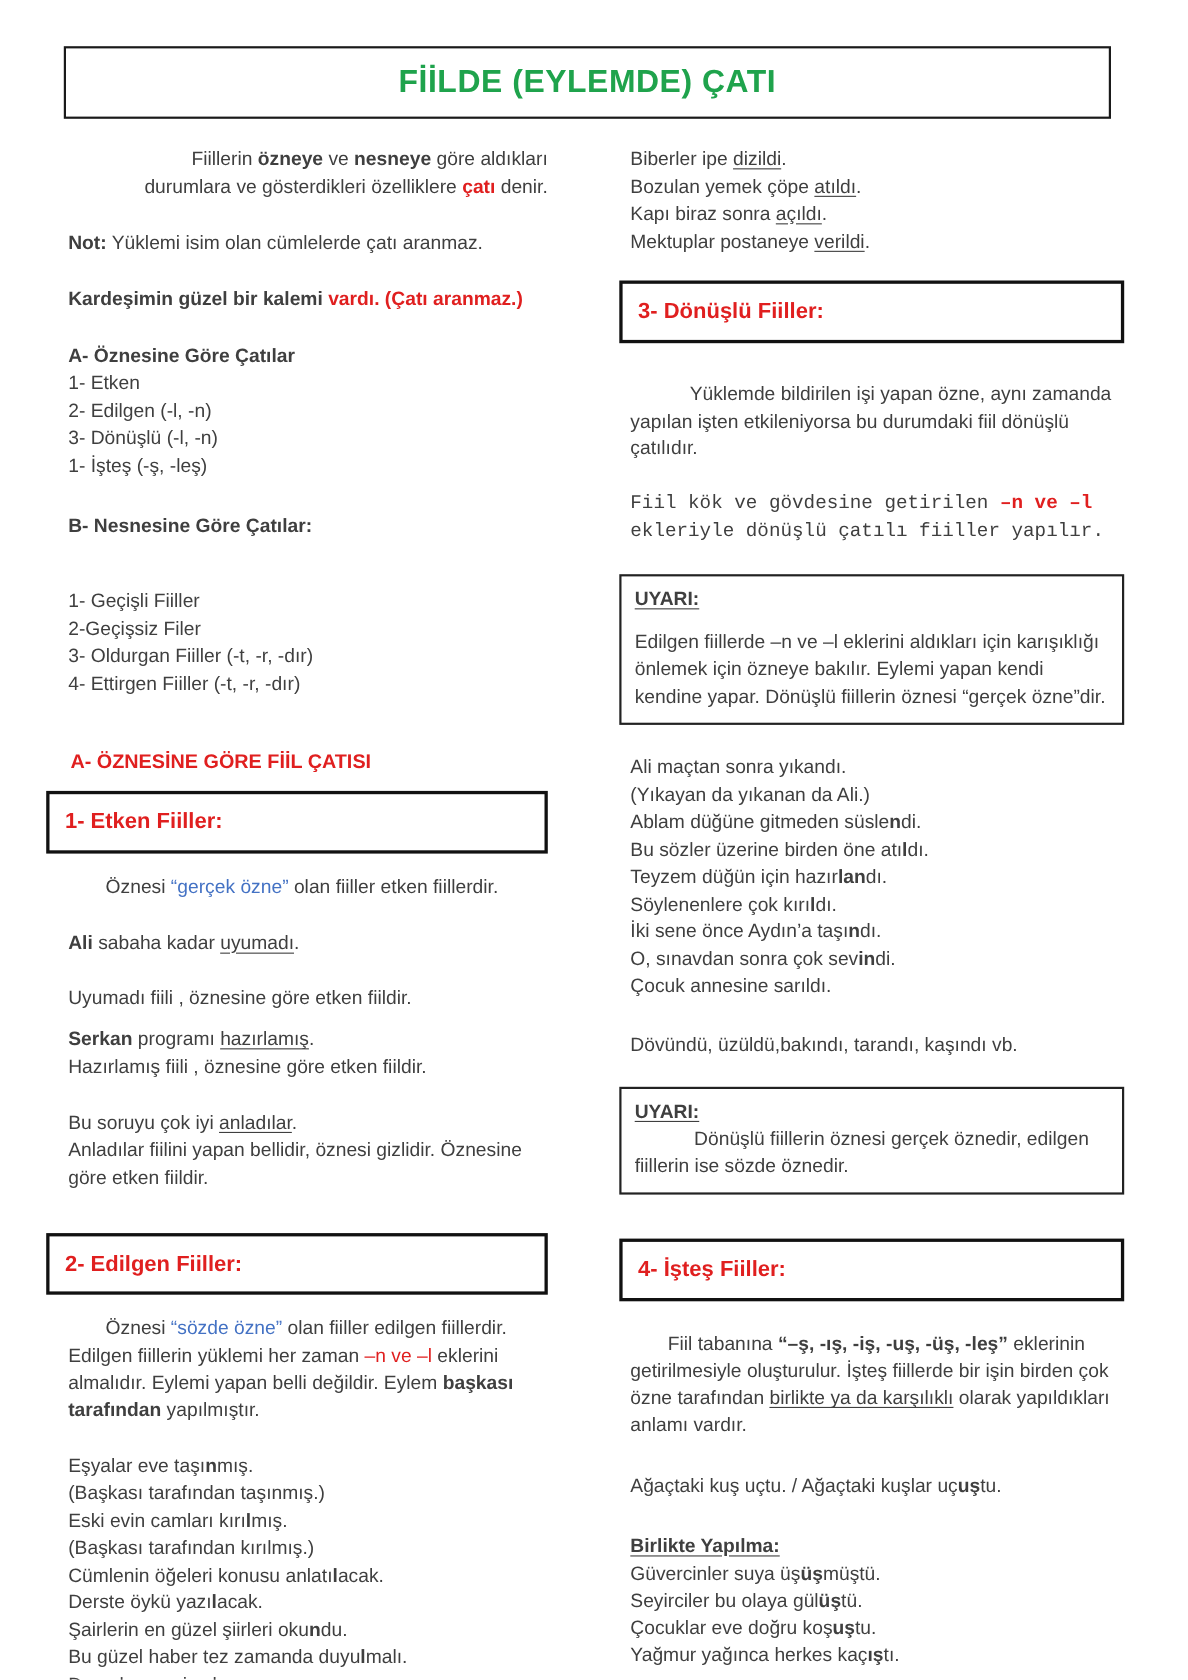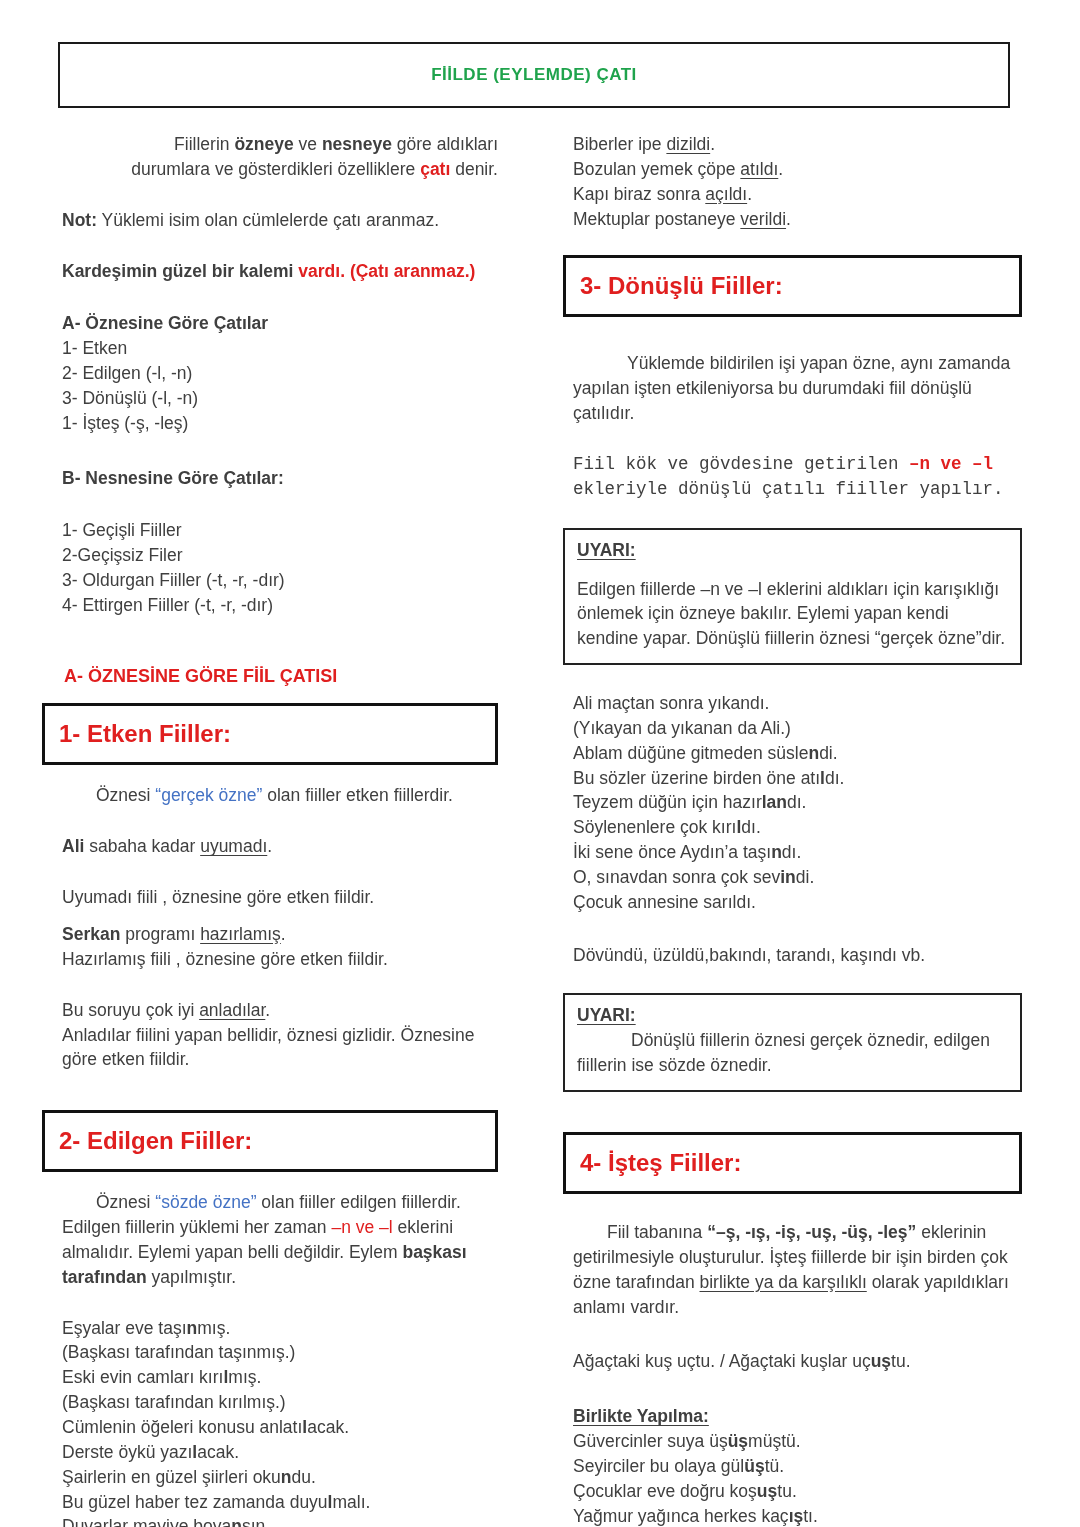--- a/index.html
+++ b/index.html
@@ -14,41 +14,41 @@
     width:1080px;height:1527px;position:relative;background:#ffffff;
     font-family:"Liberation Sans","DejaVu Sans",sans-serif;
     color:var(--text);overflow:hidden;
   }
   .title-box{
     position:absolute;left:58px;top:42px;width:948px;height:62px;
     border:2px solid var(--border);
     display:flex;align-items:center;justify-content:center;background:#fff;
   }
   .page-title{
-    color:var(--green);font-weight:bold;font-size:17px;letter-spacing:.5px;
+    color:var(--green);font-weight:bold;font-size:29px;letter-spacing:.5px;
   }
   .col{position:absolute;font-size:17.5px;line-height:1.42;}
   .col-left{left:42px;top:126px;width:456px;}
   .col-right{left:563px;top:132px;width:459px;}
 
   .p,.line{padding-left:20px;}
   .col-right .p,.col-right .line{padding-left:10px;}
 
   .ind1{text-indent:54px;}
   .ind2{text-indent:34px;}
 
   .s-b{font-weight:bold;}
   .s-i{}
   .s-u{text-decoration:underline;text-underline-offset:3px;}
   .s-red{color:var(--red);}
   .s-blue{color:var(--blue);}
 
   .section-box{
     border:3px solid #111;background:#fff;
-    padding:11px 14px;font-weight:bold;font-size:24px;color:var(--red);
+    padding:11px 14px;font-weight:bold;font-size:20px;color:var(--red);
   }
   .red-heading{
     font-weight:bold;font-size:18px;color:var(--red);padding-left:22px;
   }
   .warn-box{
     border:2px solid #222;background:#fff;padding:8px 12px 12px 12px;
   }
   .warn-box .p{padding-left:0;}
   .gap{height:14px;}
 </style>
@@ -64,21 +64,21 @@
     <div class="p" style="margin-top: 26px;"><span class="s-b">Not:</span><span>  </span><span class="s-i">Yüklemi isim olan cümlelerde çatı aranmaz.</span></div>
     <div class="p" style="margin-top: 26px; font-weight: bold;"><span>Kardeşimin güzel bir kalemi </span><span class="s-red">vardı.  (Çatı aranmaz.)</span></div>
     <div class="lines" style="margin-top: 28px;">
       <div class="line"><span class="s-b">A- Öznesine Göre Çatılar</span></div>
       <div class="line"><span>1- Etken</span></div>
       <div class="line"><span>2- Edilgen (-l, -n)</span></div>
       <div class="line"><span>3- Dönüşlü (-l, -n)</span></div>
       <div class="line"><span>1- İşteş (-ş, -leş)</span></div>
     </div>
     <div class="p" style="margin-top: 30px;"><span class="s-b">B- Nesnesine Göre Çatılar:</span></div>
-    <div class="lines" style="margin-top: 28px;">
+    <div class="lines" style="margin-top: 44px;">
       <div class="line"><span>1- Geçişli Fiiller</span></div>
       <div class="line"><span>2-Geçişsiz Filer</span></div>
       <div class="line"><span>3- Oldurgan Fiiller (-t, -r, -dır)</span></div>
       <div class="line"><span>4- Ettirgen Fiiller (-t, -r, -dır)</span></div>
     </div>
     <div class="red-heading" style="margin-top: 46px;"><span>A- ÖZNESİNE GÖRE FİİL ÇATISI</span></div>
     <div class="section-box" style="margin-top: 14px;"><span>1- Etken Fiiller:</span></div>
     <div class="p ind2" style="margin-top: 18px;"><span>Öznesi </span><span class="s-blue">“gerçek özne”</span><span> olan fiiller etken fiillerdir.</span></div>
     <div class="p" style="margin-top: 26px;"><span class="s-b">Ali</span><span> sabaha kadar </span><span class="s-u">uyumadı</span><span>.</span></div>
     <div class="p" style="margin-top: 26px;"><span>Uyumadı  fiili , </span><span class="s-i">öznesine göre etken fiildir.</span></div>

